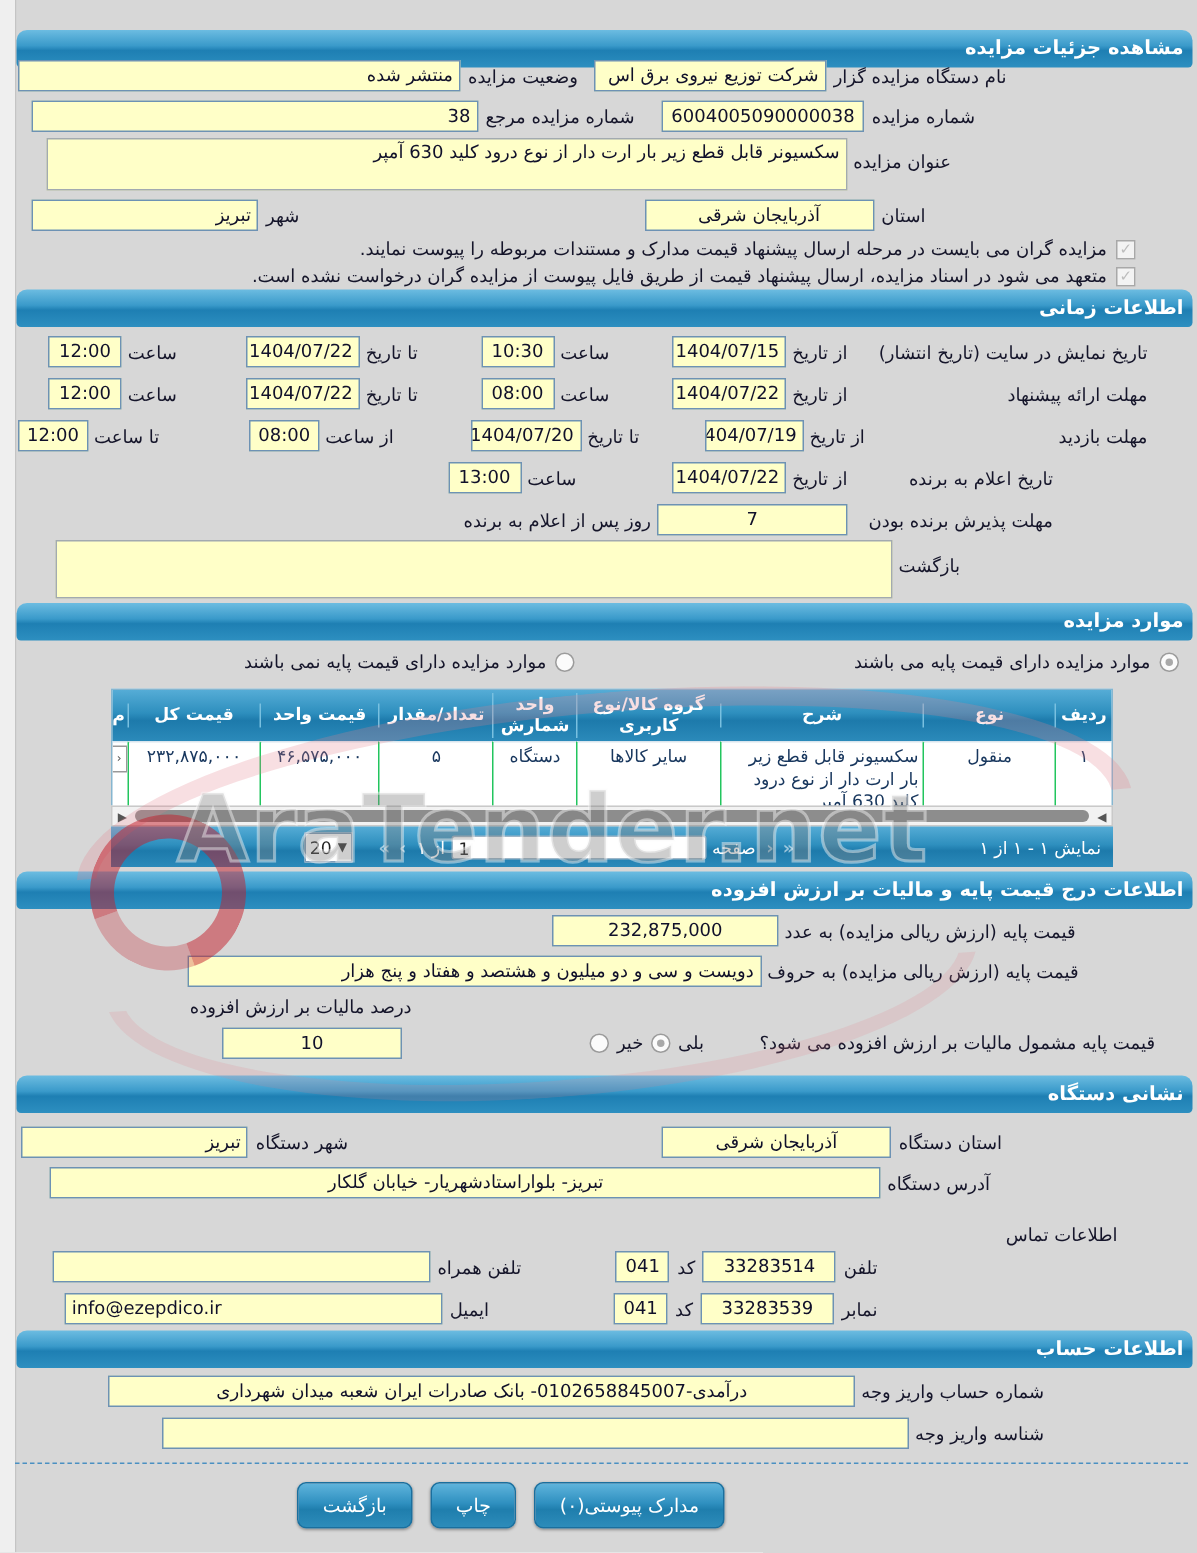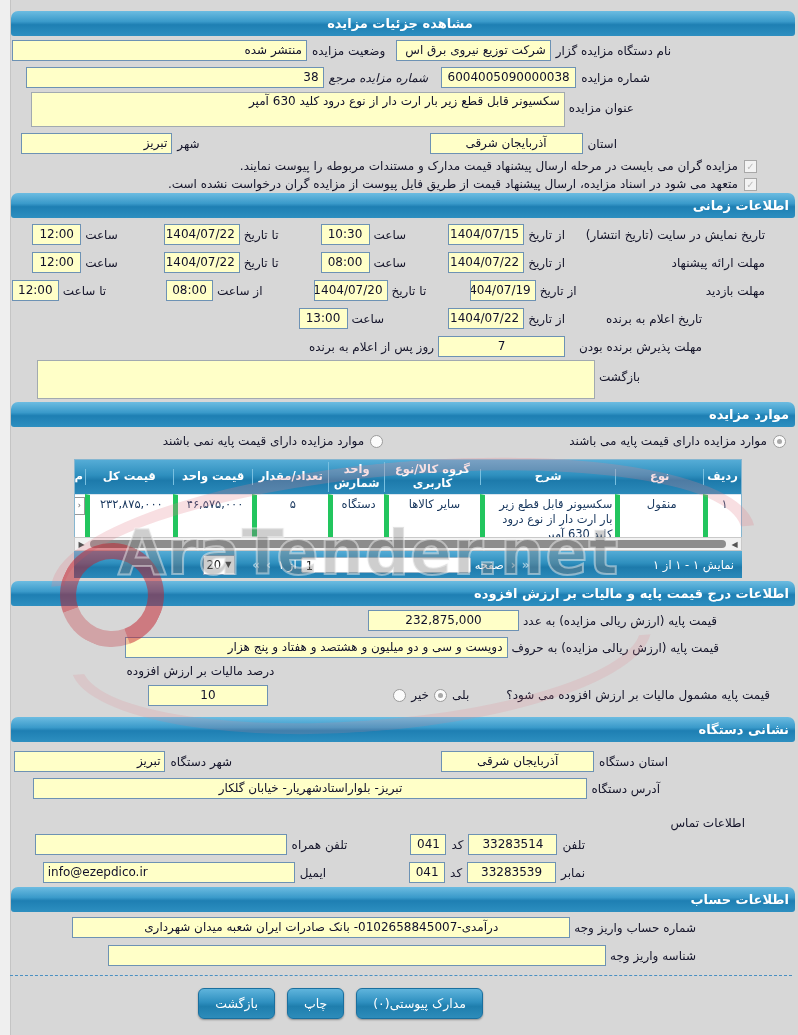--- a/index.html
+++ b/index.html
@@ -30,21 +30,21 @@
   .chk{width:13px;height:13px;background:#f3f3f3;border:1px solid #a8a8a8;box-sizing:border-box;
        color:#bcbcbc;font-size:10px;line-height:11px;text-align:center;flex:0 0 auto;}
   .radio{width:13px;height:13px;border-radius:50%;background:#fbfbfb;border:1px solid #9b9b9b;box-sizing:border-box;flex:0 0 auto;position:relative;}
   .radio.sel:after{content:"";position:absolute;top:3px;left:3px;width:5px;height:5px;border-radius:50%;background:#a9a9a9;}
   
   #grid{position:absolute; top:459px; right:56px; width:668px; border:1px solid #86b6d0; background:#fff; box-sizing:border-box;}
   .thead{display:flex; direction:rtl; background:linear-gradient(180deg,#55acd6 0%,#2e8fbe 45%,#1d7aab 60%,#2b8aba 100%);
          color:#fff; font-weight:bold; height:34px; align-items:center; text-align:center;}
   .th{border-left:1px solid #79c0e0; box-sizing:border-box; padding:1px 2px; overflow:hidden; font-size:11.5px; line-height:1.2;}
   .tbody{display:flex; direction:rtl; align-items:stretch; height:46px; overflow:hidden; color:#17365d;}
-  .td{border-left:5px solid #22c55e; border-top:1px solid #d9e5ee; box-sizing:border-box; padding:2px 3px; overflow:hidden; text-align:center; font-size:11.5px; line-height:1.3;}
+  .td{border-left:1px solid #22c55e; border-top:1px solid #d9e5ee; box-sizing:border-box; padding:2px 3px; overflow:hidden; text-align:center; font-size:11.5px; line-height:1.3;}
   .c0{width:38px;} .c1{width:88px;} .c2{width:136px;} .c3{width:96px;} .c4{width:56px;}
   .c5{width:76px;} .c6{width:80px;} .c7{width:88px;} .c8{width:10px; border-left:none;}
   
   #hscroll{position:absolute; top:537px; right:56px; width:668px; height:14px; background:#f2f2f2; border:1px solid #c9c9c9; box-sizing:border-box; display:flex; align-items:center;}
   .sb-arrow{width:13px; text-align:center; font-size:8px; color:#555; flex:0 0 auto;}
   .sb-thumb{height:8px; background:#8d8d8d; border-radius:4px; flex:1 1 auto; margin:0 2px;}
   
   #pager{position:absolute; top:551px; right:56px; width:668px; height:27px;
      background:linear-gradient(180deg,#55acd6 0%,#2e8fbe 45%,#1d7aab 60%,#2b8aba 100%);
      color:#fff; display:flex; direction:rtl; align-items:center; box-sizing:border-box; padding:0 8px; font-size:11.5px;}
@@ -66,35 +66,35 @@
   #wm-band2{top:560px; left:70px; width:560px; height:150px; border:11px solid rgba(228,128,140,.18);
      border-radius:50%; transform:rotate(-4deg); clip-path:inset(55% 0 0 0);}
   .dashes{position:absolute; top:975px; right:6px; left:10px; border-top:1px dashed #4a90c2;}
 </style>
 </head>
 <body>
 
 <div id="page">
   <div class="edge-left"></div>
 
-  <div class="bluebar" style="top:11px;text-align:center;">
+  <div class="bluebar" style="top:20px;">
     <span>مشاهده جزئیات مزایده</span>
   </div>
 
   <div class="r" style="top:40px; padding-right:117px; gap:5px;">
     <span class="lbl">نام دستگاه مزایده گزار</span>
     <div class="fld txt" style="width:156px;">شرکت توزیع نیروی برق اس</div>
     <span class="lbl" style="margin-right:6px;">وضعیت مزایده</span>
     <div class="fld txt" style="width:298px;">منتشر شده</div>
   </div>
 
   <div class="r" style="top:67px; padding-right:138px; gap:5px;">
     <span class="lbl">شماره مزایده</span>
     <div class="fld" style="width:135px;">6004005090000038</div>
-    <span class="lbl" style="margin-right:8px;font-style:italic;">شماره مزایده مرجع</span>
+    <span class="lbl" style="margin-right:13px;">شماره مزایده مرجع</span>
     <div class="fld txt" style="width:298px;">38</div>
   </div>
 
   <div class="r" style="top:92px; padding-right:154px; gap:4px; align-items:flex-start;">
     <span class="lbl" style="margin-top:9px;">عنوان مزایده</span>
     <div class="fld txt gray" style="width:534px; height:35px; line-height:17px;">سکسیونر قابل قطع زیر بار ارت دار از نوع درود کلید 630 آمپر</div>
   </div>
 
   <div class="r" style="top:133px; padding-right:171px; gap:5px;">
     <span class="lbl">استان</span>

